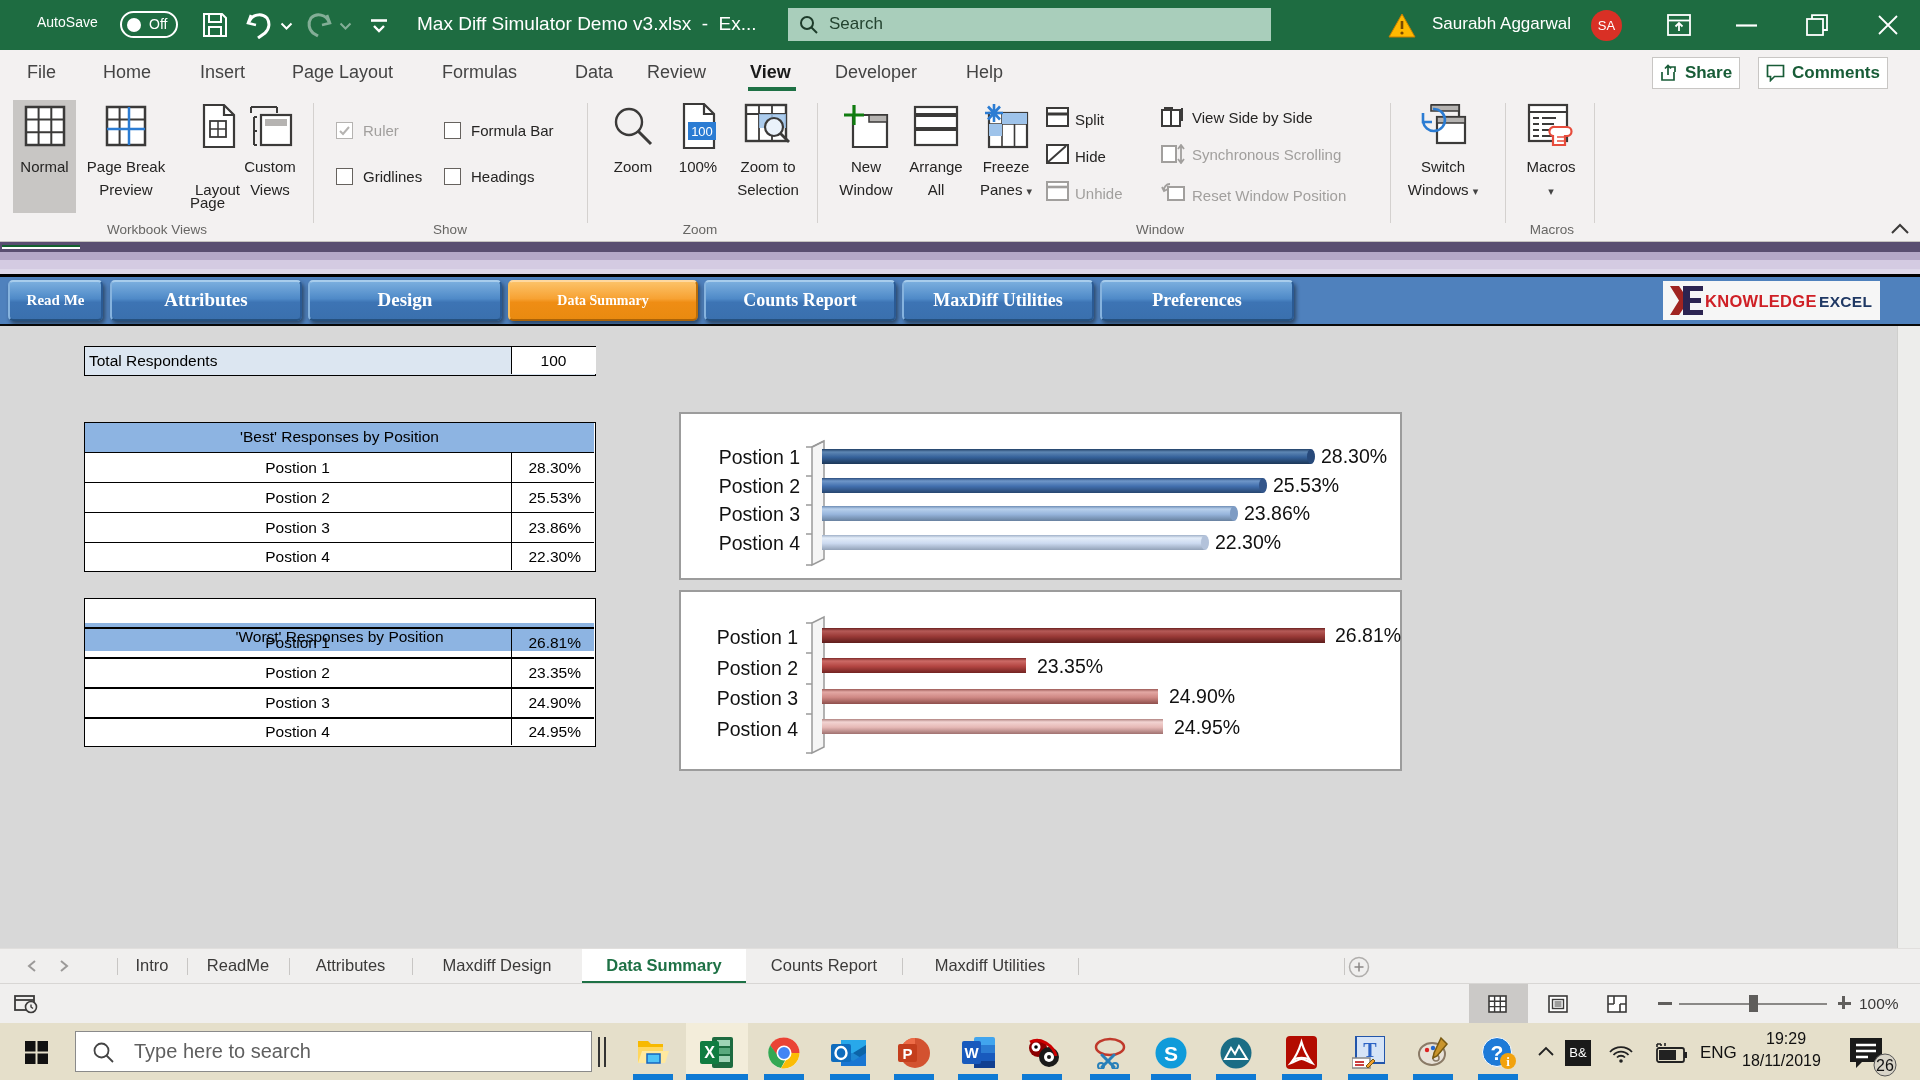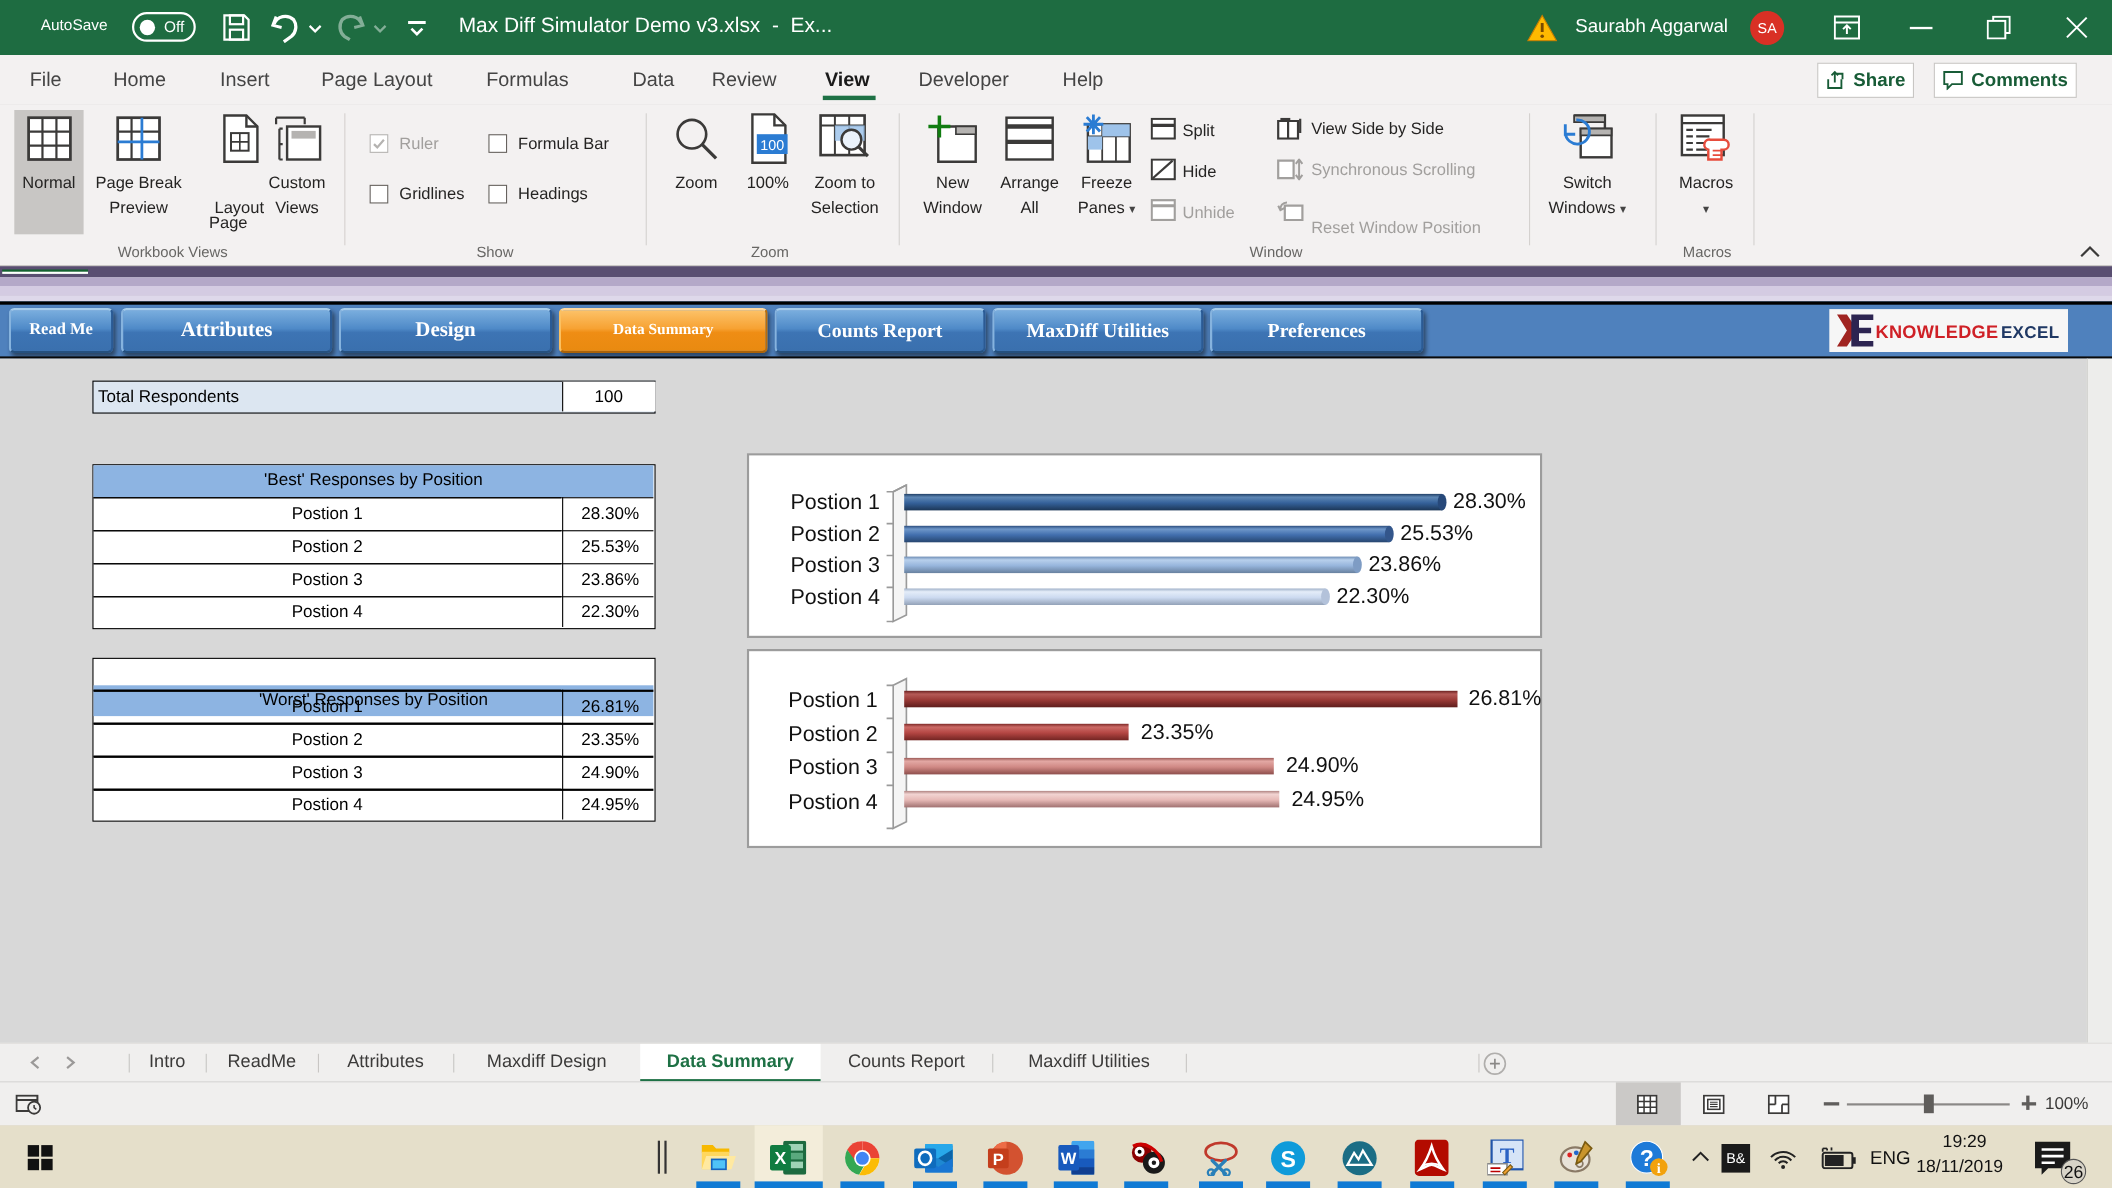--- a/index.html
+++ b/index.html
@@ -107,20 +107,27 @@
       <path d="M24 10 A11 11 0 0 0 6 6 A11.5 11.5 0 0 0 8 21 L13 24" fill="none" stroke="#fff" stroke-width="3"></path>
     </svg>
     <svg class="abs" style="left:339px; top:22px; opacity:0.45;" width="13" height="8" viewBox="0 0 13 8">
         <path d="M1.5 1.5 L6.5 6.5 L11.5 1.5" fill="none" stroke="#fff" stroke-width="2"></path>
       </svg>
     <svg class="abs" style="left:370px; top:18px;" width="18" height="15" viewBox="0 0 18 15">
       <path d="M1 2.5 H17" stroke="#fff" stroke-width="2.6"></path>
       <path d="M4 8 L9 13 L14 8" fill="none" stroke="#fff" stroke-width="2.4"></path>
     </svg>
     <div id="titletext">Max Diff Simulator Demo v3.xlsx&nbsp; -&nbsp; Ex...</div>
+    <div id="searchbox">
+      <svg class="abs" style="left:11px; top:7px;" width="20" height="20" viewBox="0 0 20 20">
+        <circle cx="8" cy="8" r="6" fill="none" stroke="#1d3b2a" stroke-width="2"></circle>
+        <path d="M12.5 12.5 L18 18" stroke="#1d3b2a" stroke-width="2"></path>
+      </svg>
+      <div class="stext">Search</div>
+    </div>
     <svg class="abs" style="left:1388px; top:13px;" width="28" height="25" viewBox="0 0 28 25">
       <path d="M14 1 L27 24 H1 Z" fill="#ffb900" stroke="#c87e00" stroke-width="1"></path>
       <path d="M14 8 V16" stroke="#7a4a00" stroke-width="2.6"></path>
       <circle cx="14" cy="20" r="1.6" fill="#7a4a00"></circle>
     </svg>
     <div id="username">Saurabh Aggarwal</div>
     <div id="avatar">SA</div>
     <svg class="abs" style="left:1667px; top:13px;" width="24" height="24" viewBox="0 0 24 24">
       <rect x="1" y="2" width="22" height="20" fill="none" stroke="#fff" stroke-width="1.8"></rect>
       <path d="M1 7.5 H23" stroke="#fff" stroke-width="1.8"></path>
@@ -277,21 +284,21 @@
     <div class="ribtext" style="left:1192px; top:14px;">View Side by Side</div>
     <svg class="abs" style="left:1160px; top:49px;" width="26" height="20" viewBox="0 0 26 20">
       <path d="M2 2 H16 V18 H2 Z" fill="#fff" stroke="#a19f9d" stroke-width="2"></path>
       <path d="M21 2 v16 M18 5 l3 -4 l3 4 M18 15 l3 4 l3 -4" fill="none" stroke="#a19f9d" stroke-width="1.8"></path>
     </svg>
     <div class="ribtext gray" style="left:1192px; top:51px;">Synchronous Scrolling</div>
     <svg class="abs" style="left:1160px; top:86px;" width="26" height="20" viewBox="0 0 26 20">
       <path d="M8 6 H24 V19 H8 Z" fill="#fff" stroke="#a19f9d" stroke-width="2"></path>
       <path d="M4 10 a6 6 0 0 1 6 -7 M2 6 l2 4 l4 -2" fill="none" stroke="#a19f9d" stroke-width="1.8"></path>
     </svg>
-    <div class="ribtext gray" style="left:1192px; top:104px;">Reset Window Position</div>
+    <div class="ribtext gray" style="left:1192px; top:92px;">Reset Window Position</div>
     <div class="glabel" style="left:1060px;">Window</div>
     <div class="gsep" style="left:1390px;"></div>
 
     <svg class="abs" style="left:1419px; top:8px;" width="48" height="46" viewBox="0 0 48 46">
       <path d="M12 2 H40 V24" fill="none" stroke="#3b3a39" stroke-width="2.2"></path>
       <path d="M12 2 H40 V8 H12 Z" fill="#b5b3b1" stroke="#3b3a39" stroke-width="1.6"></path>
       <rect x="18" y="14" width="28" height="26" fill="#fff" stroke="#3b3a39" stroke-width="2.2"></rect>
       <path d="M18 14 H46 V20 H18 Z" fill="#b5b3b1" stroke="#3b3a39" stroke-width="1.6"></path>
       <path d="M4 18 a 11 11 0 1 0 10 -12 M4 10 v9 h9" fill="none" stroke="#2b7cd3" stroke-width="2.6"></path>
     </svg>
@@ -484,20 +491,27 @@
     <div class="abs" style="left:1859px; top:11px; font-size:15.5px; color:#3b3a39;">100%</div>
   </div>
 
   <div id="taskbar"></div>
   <svg class="abs" style="left:25px; top:1041px;" width="23" height="23" viewBox="0 0 23 23">
     <rect x="0" y="0" width="10.5" height="10.5" fill="#111"></rect>
       <rect x="12.5" y="0" width="10.5" height="10.5" fill="#111"></rect>
     <rect x="0" y="12.5" width="10.5" height="10.5" fill="#111"></rect>
       <rect x="12.5" y="12.5" width="10.5" height="10.5" fill="#111"></rect>
   </svg>
+  <div id="tsearch">
+    <svg class="abs" style="left:16px; top:9px;" width="23" height="23" viewBox="0 0 23 23">
+      <circle cx="9.5" cy="9.5" r="7" fill="none" stroke="#444" stroke-width="1.8"></circle>
+      <path d="M14.5 14.5 L21 21" stroke="#444" stroke-width="1.8"></path>
+    </svg>
+    <span>Type here to search</span>
+  </div>
   <div class="abs" style="left:598px; top:1037px; width:2px; height:30px; background:#333;"></div>
   <div class="abs" style="left:604px; top:1037px; width:2px; height:30px; background:#333;"></div>
 
   <div class="abs" style="left:686px; top:1023px; width:62px; height:57px; background:#f3edda;"></div>
 
   <svg class="abs" style="left:637px; top:1038px;" width="33" height="28" viewBox="0 0 33 28">
     <path d="M1 3 h10 l3 3 h12 v4 H1 Z" fill="#f7b900"></path>
     <path d="M1 9 h25 v16 H1 Z" fill="#ffd75e"></path>
     <path d="M1 25 l4 -12 h27 l-4 12 Z" fill="#ffe9a0"></path>
     <rect x="10" y="16" width="13" height="9" fill="#4fc3f7" stroke="#1565c0" stroke-width="1.5"></rect>

